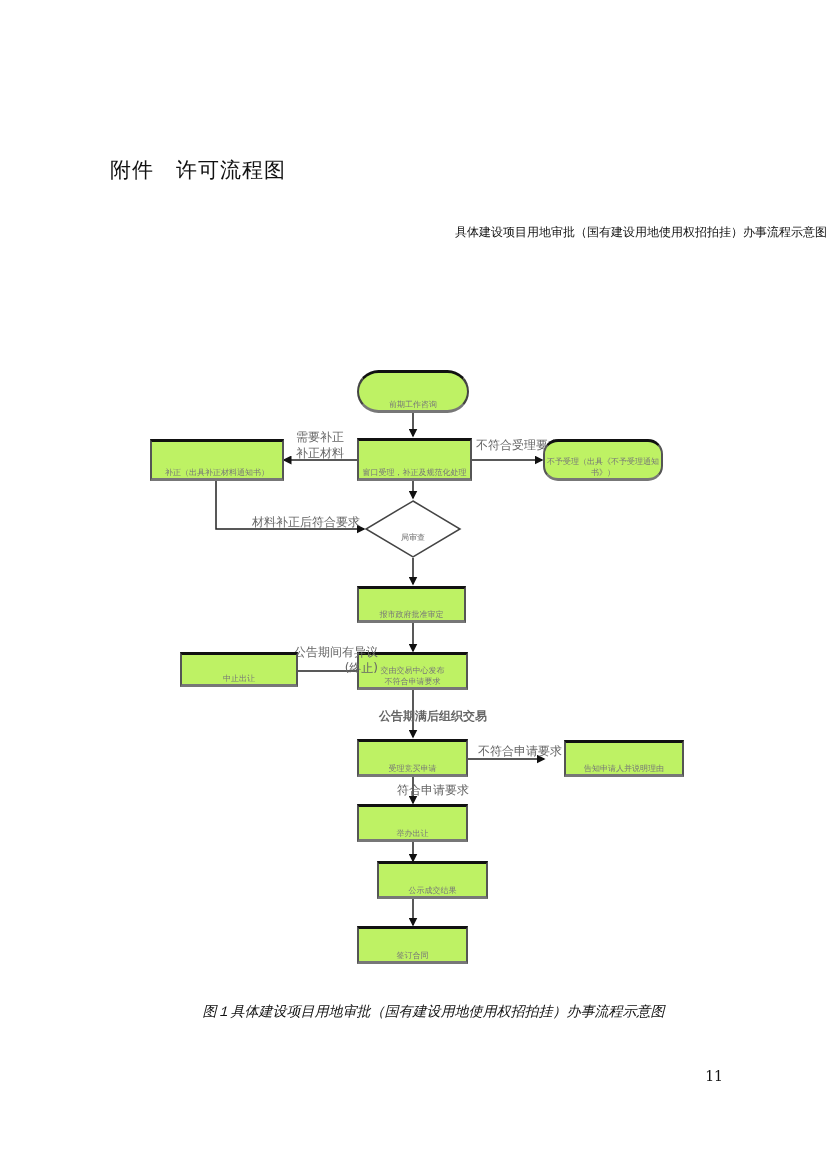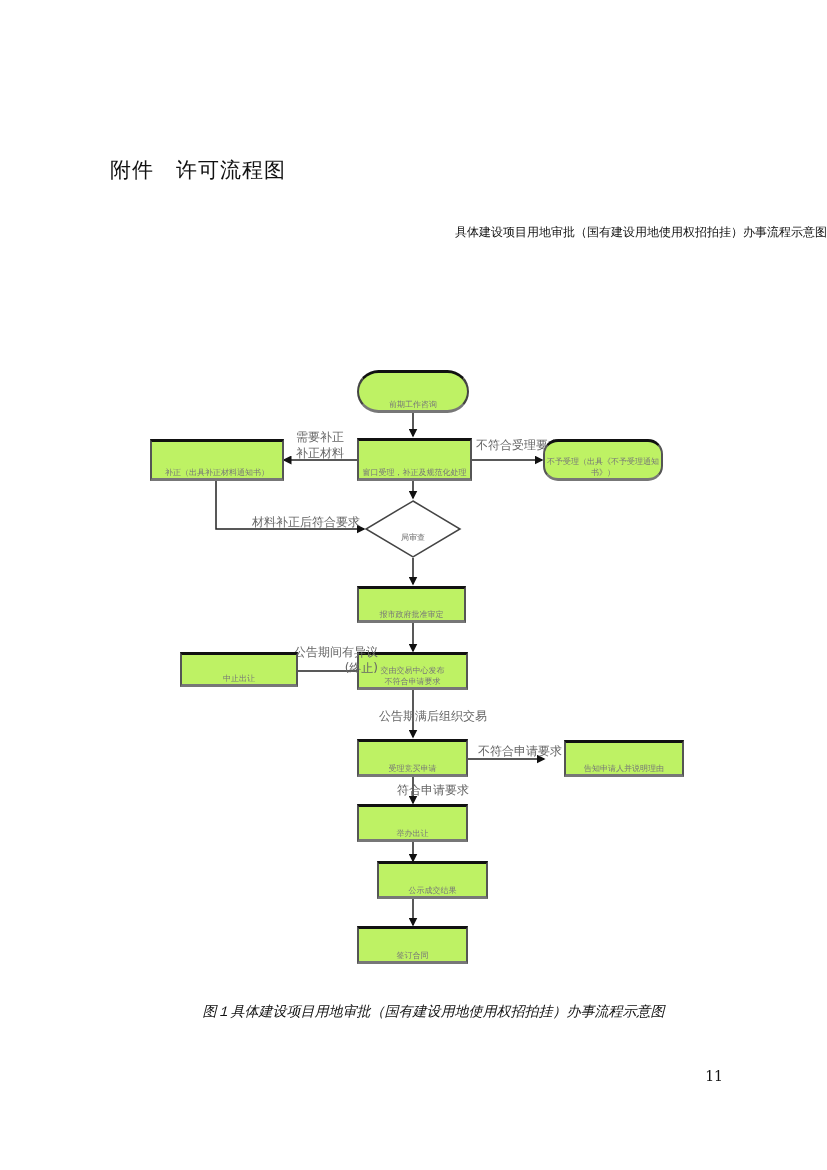--- a/index.html
+++ b/index.html
@@ -93,21 +93,21 @@
 
 <div class="lbl" style="left:294px;top:645px;">
   <div>公告期间有异议</div>
   <div>(终止)</div>
 </div>
 
 <div class="box" style="left:180px;top:652px;width:118px;height:35px;">
   <span>中止出让</span>
 </div>
 
-<div class="lbl" style="left:379px;top:709px;">公告期满后组织交易</div>
+<div class="lbl" style="left:379px;top:709px;font-weight:bold;">公告期满后组织交易</div>
 
 <div class="box" style="left:357px;top:739px;width:111px;height:38px;">
   <span>受理竞买申请</span>
 </div>
 
 <div class="lbl" style="left:478px;top:744px;">不符合申请要求</div>
 
 <div class="box" style="left:544px;top:740px;width:120px;height:37px;margin-left:20px;">
   <span>告知申请人并说明理由</span>
 </div>

